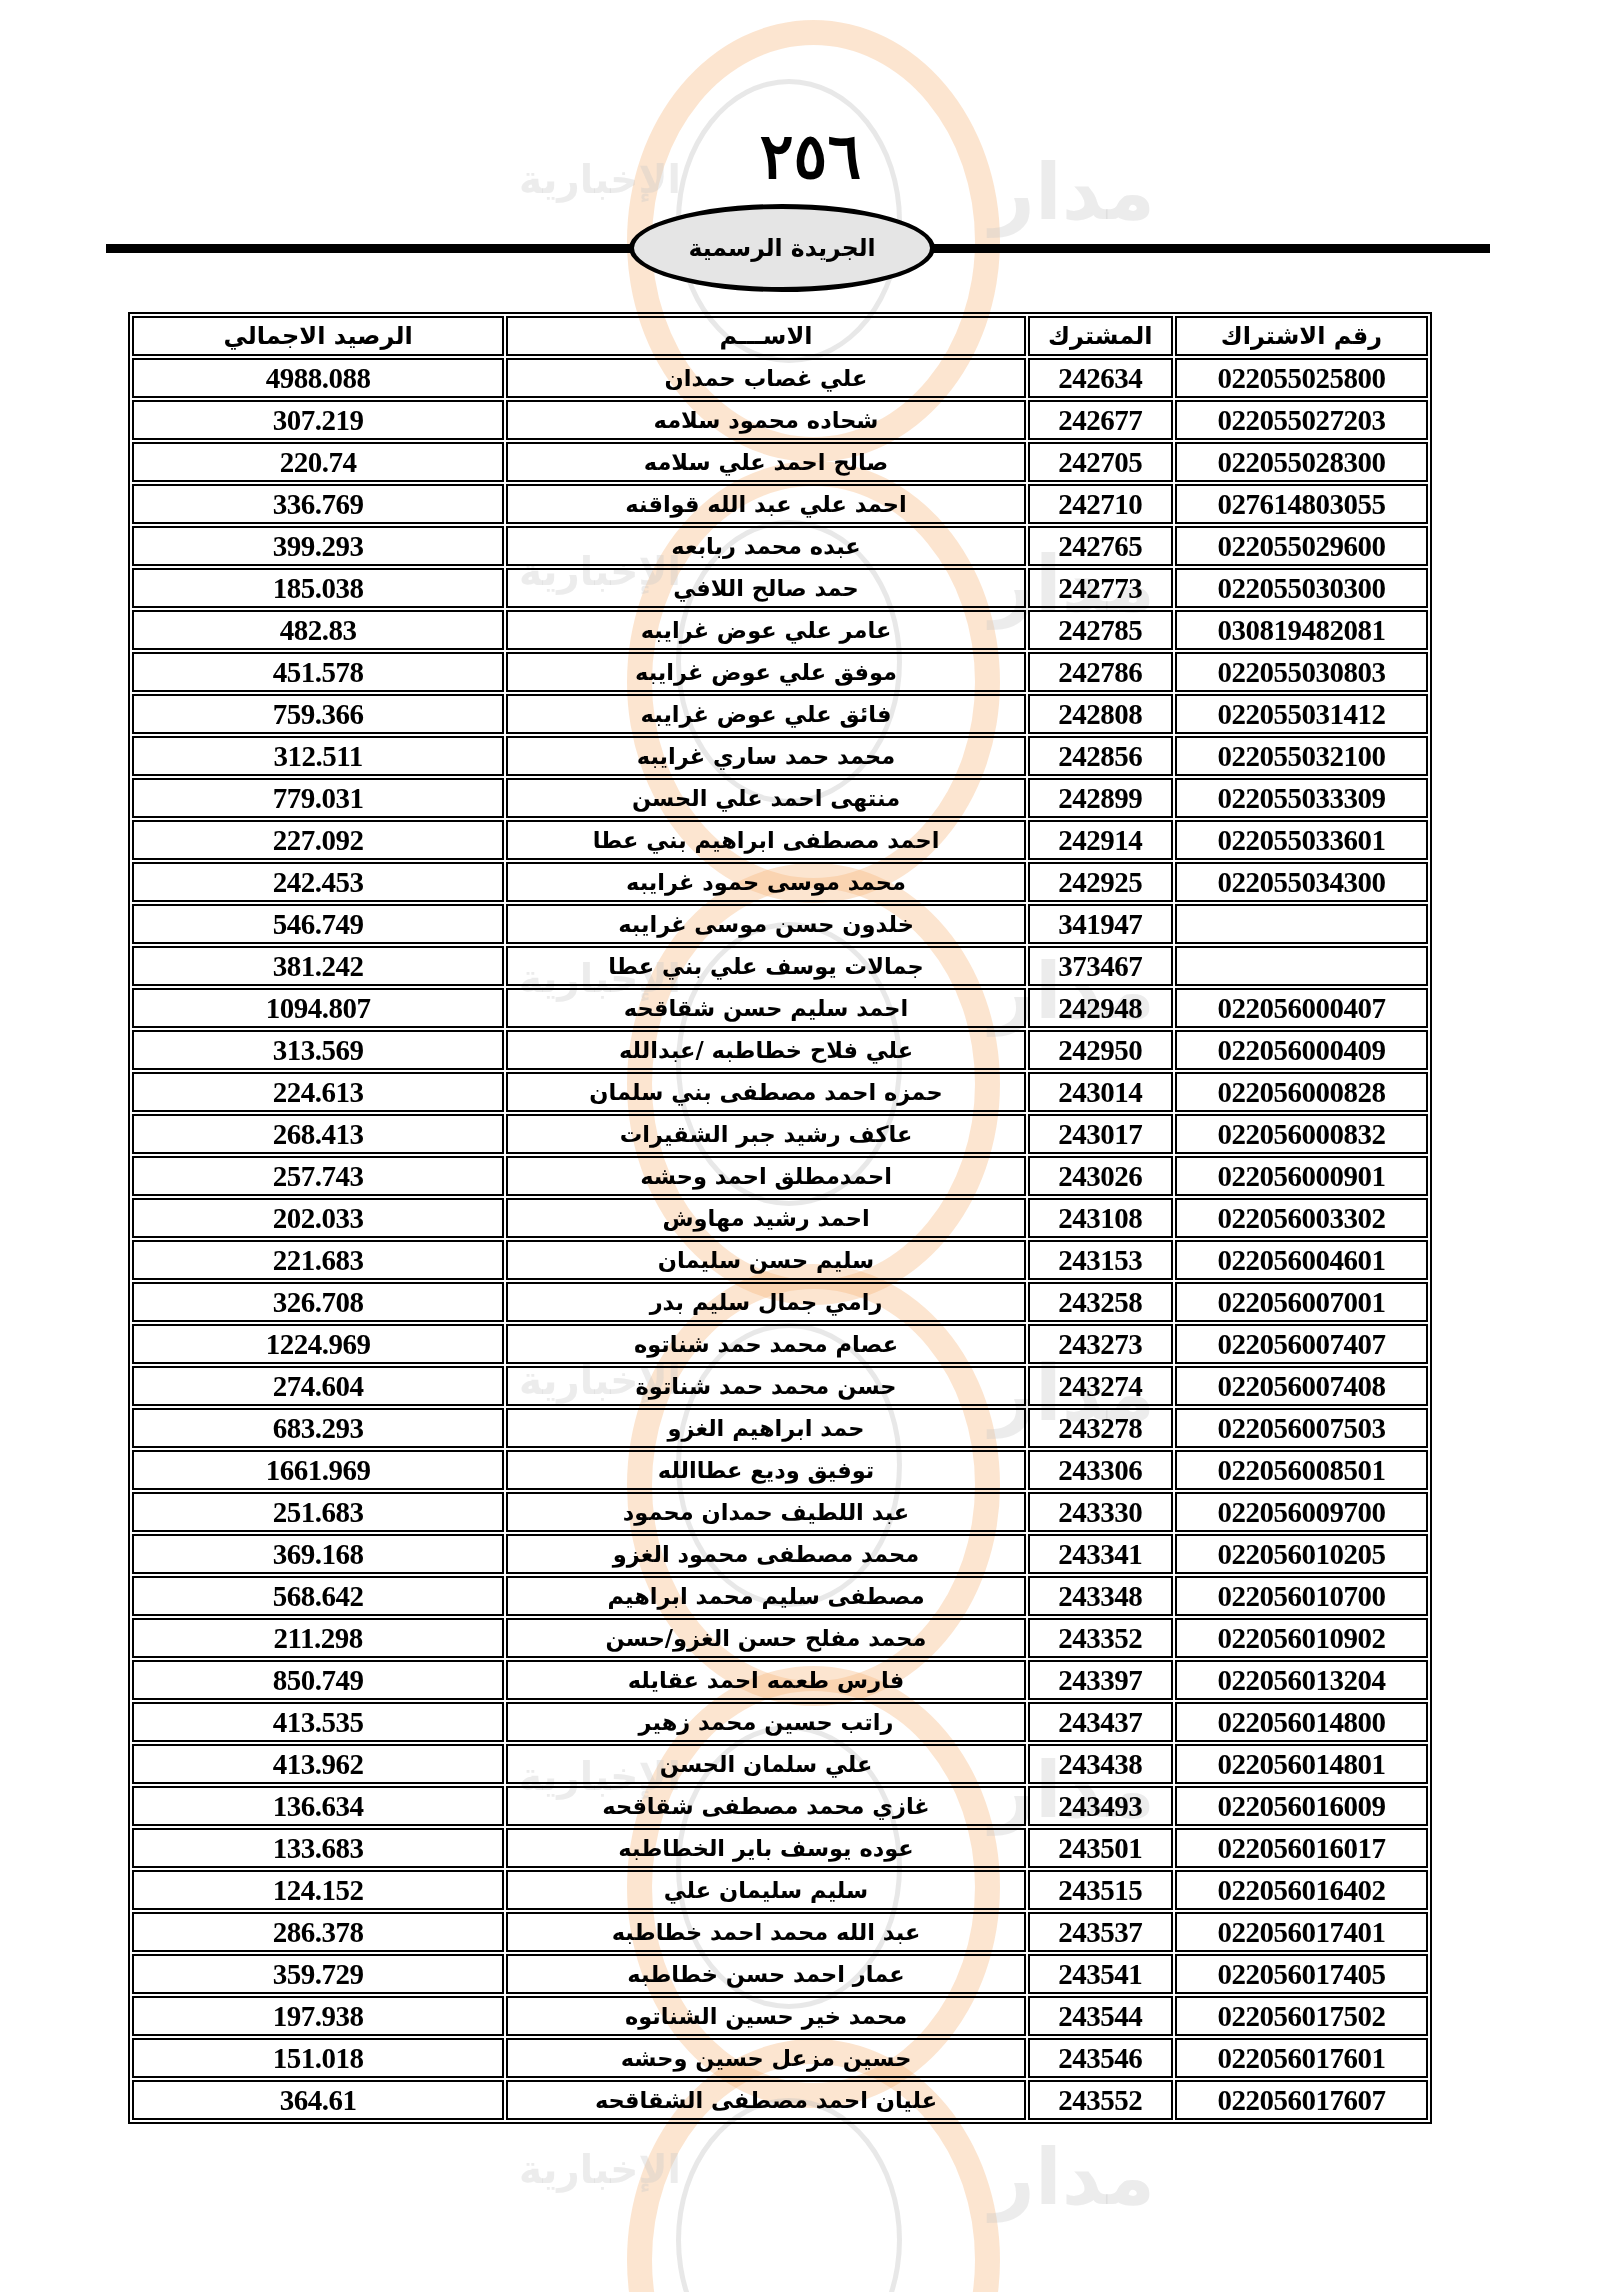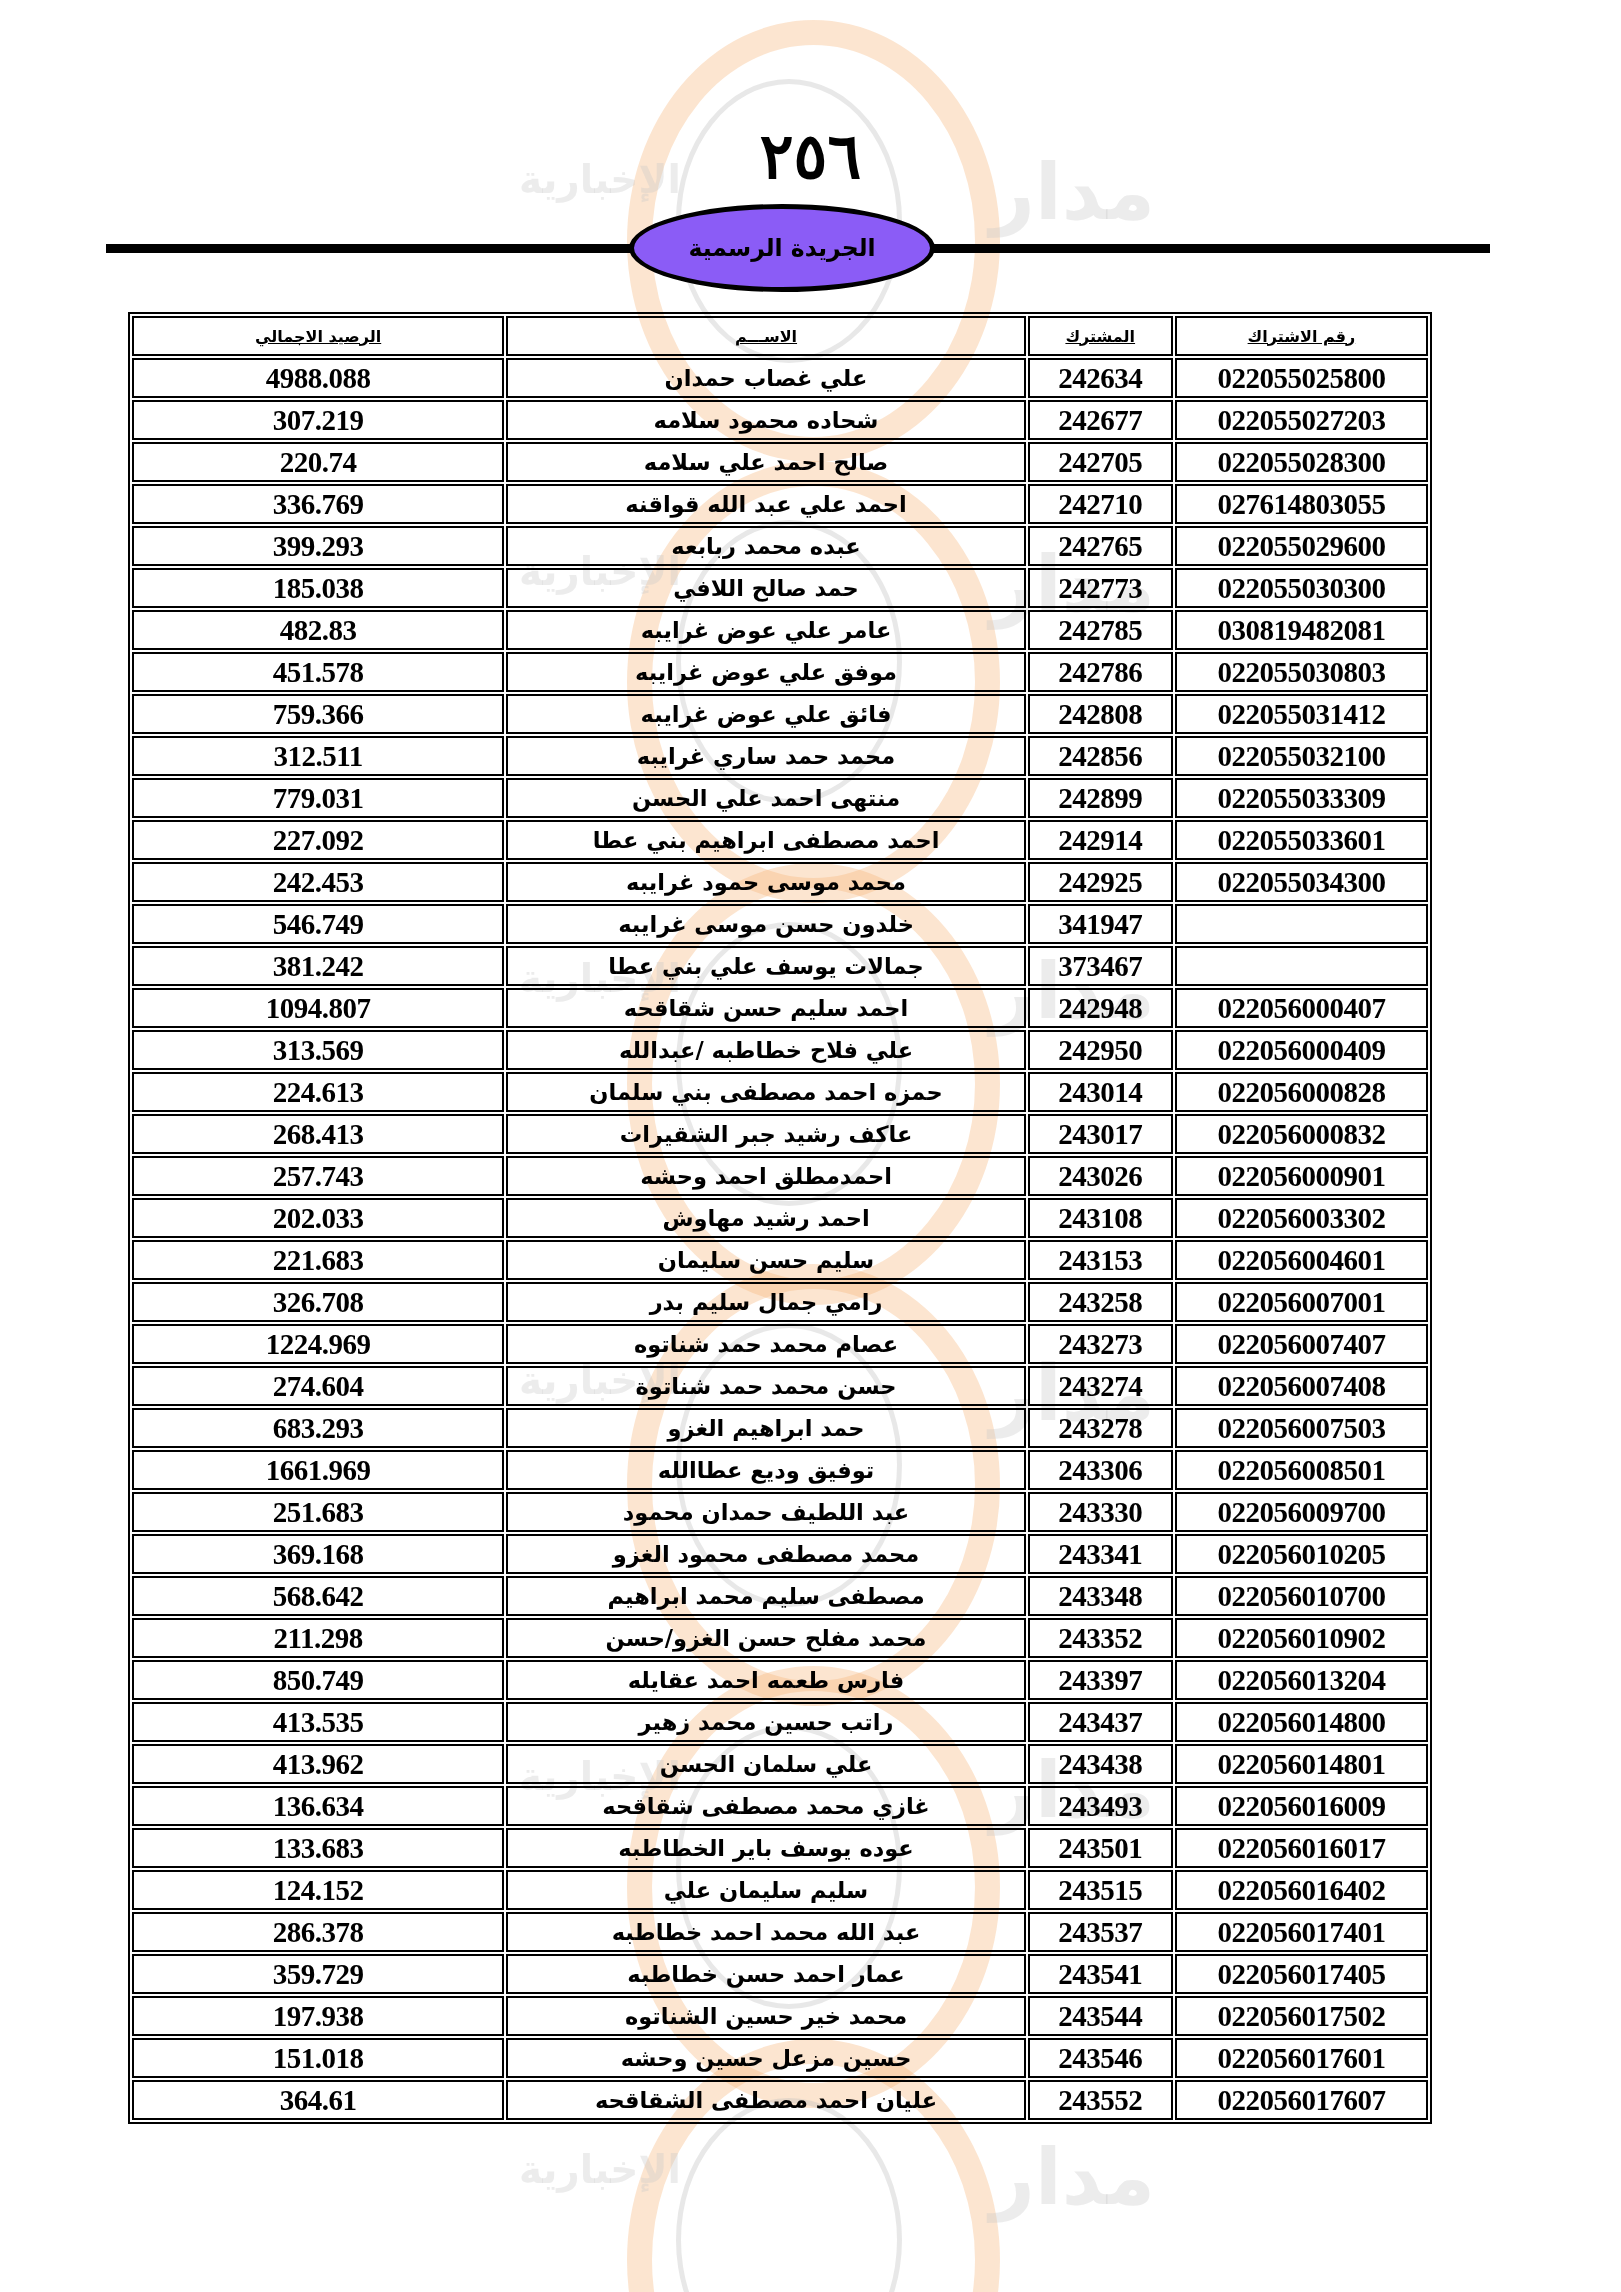--- a/index.html
+++ b/index.html
@@ -3,26 +3,26 @@
 <meta charset="utf-8">
 <style>
   html, body { margin:0; padding:0; background:#ffffff; }
   body { width:1621px; height:2293px; position:relative; overflow:hidden; font-family:"Liberation Serif", serif; color:#000; }
   .watermark { position:absolute; pointer-events:none; }
   .wm-ring { position:absolute; border-radius:50%; border:25.5px solid rgba(245,180,120,0.35); }
   .wm-ring-inner { position:absolute; border-radius:50%; border:5.9px solid rgba(190,190,190,0.35); }
   .wm-text { position:absolute; font-family:"DejaVu Sans", sans-serif; font-weight:bold; color:rgba(200,200,200,0.35); white-space:nowrap; }
   .page-number { position:absolute; top:125px; left:0; width:1621px; text-align:center; font-family:"DejaVu Serif", serif; font-size:63px; font-weight:bold; line-height:1; z-index:2; }
   .rule { position:absolute; top:244px; left:106px; width:1384px; height:8.8px; background:#000; z-index:2; }
-  .ellipse { position:absolute; top:204px; left:629px; width:306px; height:88px; border:5.9px solid #000; border-radius:50%; background:#8b5cf6; z-index:3; box-sizing:border-box; display:flex; align-items:center; justify-content:center; }
+  .ellipse { position:absolute; top:204px; left:629px; width:306px; height:88px; border:5.9px solid #000; border-radius:50%; background:#e5e5e5; z-index:3; box-sizing:border-box; display:flex; align-items:center; justify-content:center; }
   .ellipse span { font-family:"DejaVu Sans", sans-serif; font-weight:bold; font-size:23.5px; direction:rtl; }
   .table-wrap { position:absolute; top:312px; left:128px; width:1304px; z-index:2; border:2.9px double #000; box-sizing:border-box; }
   table { width:100%; border-collapse:separate; border-spacing:2px; direction:rtl; table-layout:fixed; }
   th, td { border:2px solid #000; height:36px; padding:0; text-align:center; vertical-align:middle; font-weight:bold; }
-  th { font-family:"DejaVu Sans", sans-serif; font-size:16px; height:36px;text-decoration:underline; }
+  th { font-family:"DejaVu Sans", sans-serif; font-size:24px; height:36px; }
   td.num { font-family:"Liberation Serif", serif; font-size:29px; letter-spacing:-0.5px; }
   td.name { font-family:"DejaVu Sans", sans-serif; font-size:22.5px; direction:rtl;margin-top:44px; }
   col.c-acct { width:253px; }
   col.c-sub { width:145px; }
   col.c-name { width:519px; }
   col.c-bal { width:372px; }
 </style>
 </head>
 <body>
 

